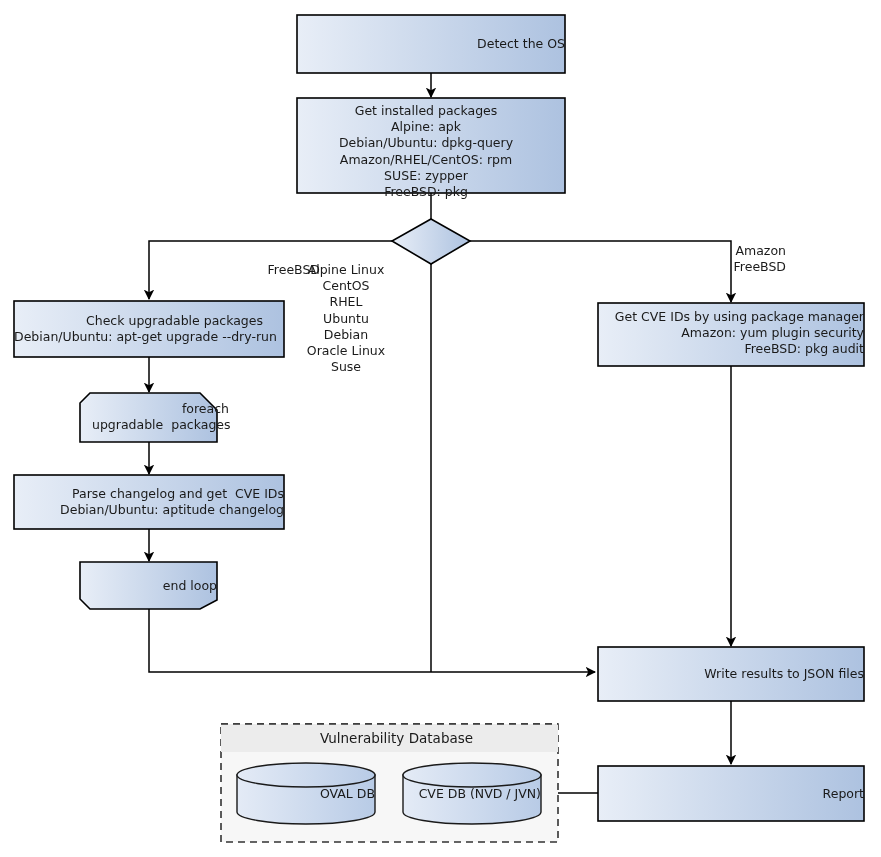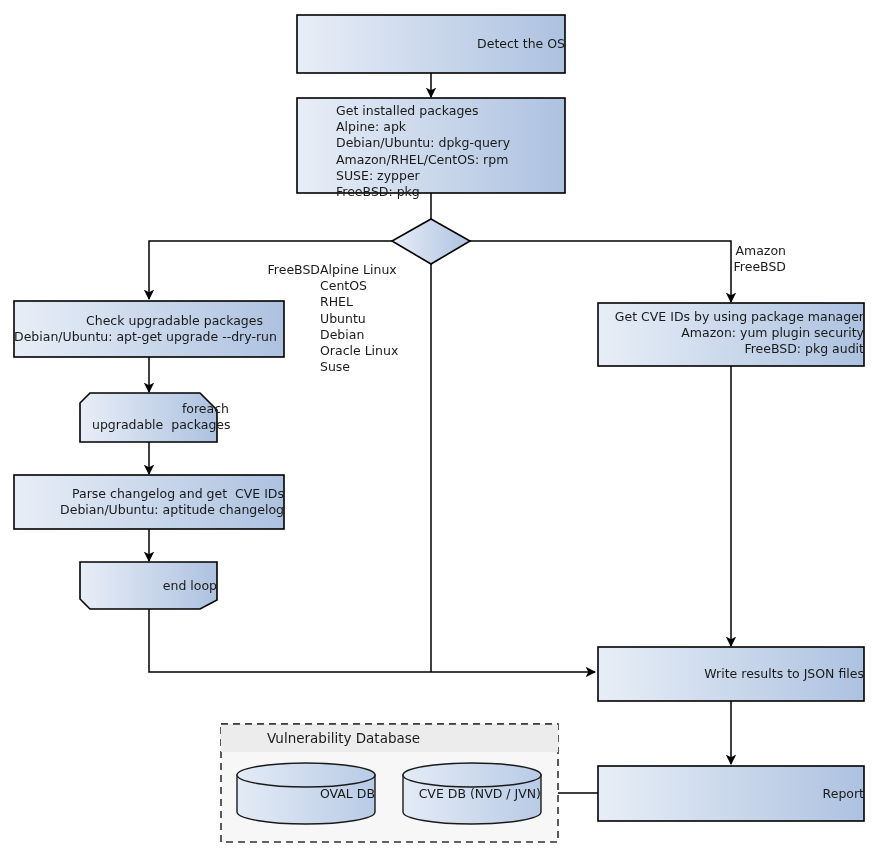--- a/index.html
+++ b/index.html
@@ -27,21 +27,21 @@
   }
   .node-text {
     position: absolute;
     font-size: 12.5px;
     color: #1a1a1a;
     line-height: 16.2px;
     white-space: pre;
     pointer-events: none;
   }
   .center { text-align: right; }
-  .right  { text-align: left; padding-left: 39px; }
+  .right  { text-align: center; }
   .edge-label {
     position: absolute;
     font-size: 12.5px;
     color: #1a1a1a;
     line-height: 16.2px;
     white-space: pre;
   }
 </style>
 </head>
 <body>

